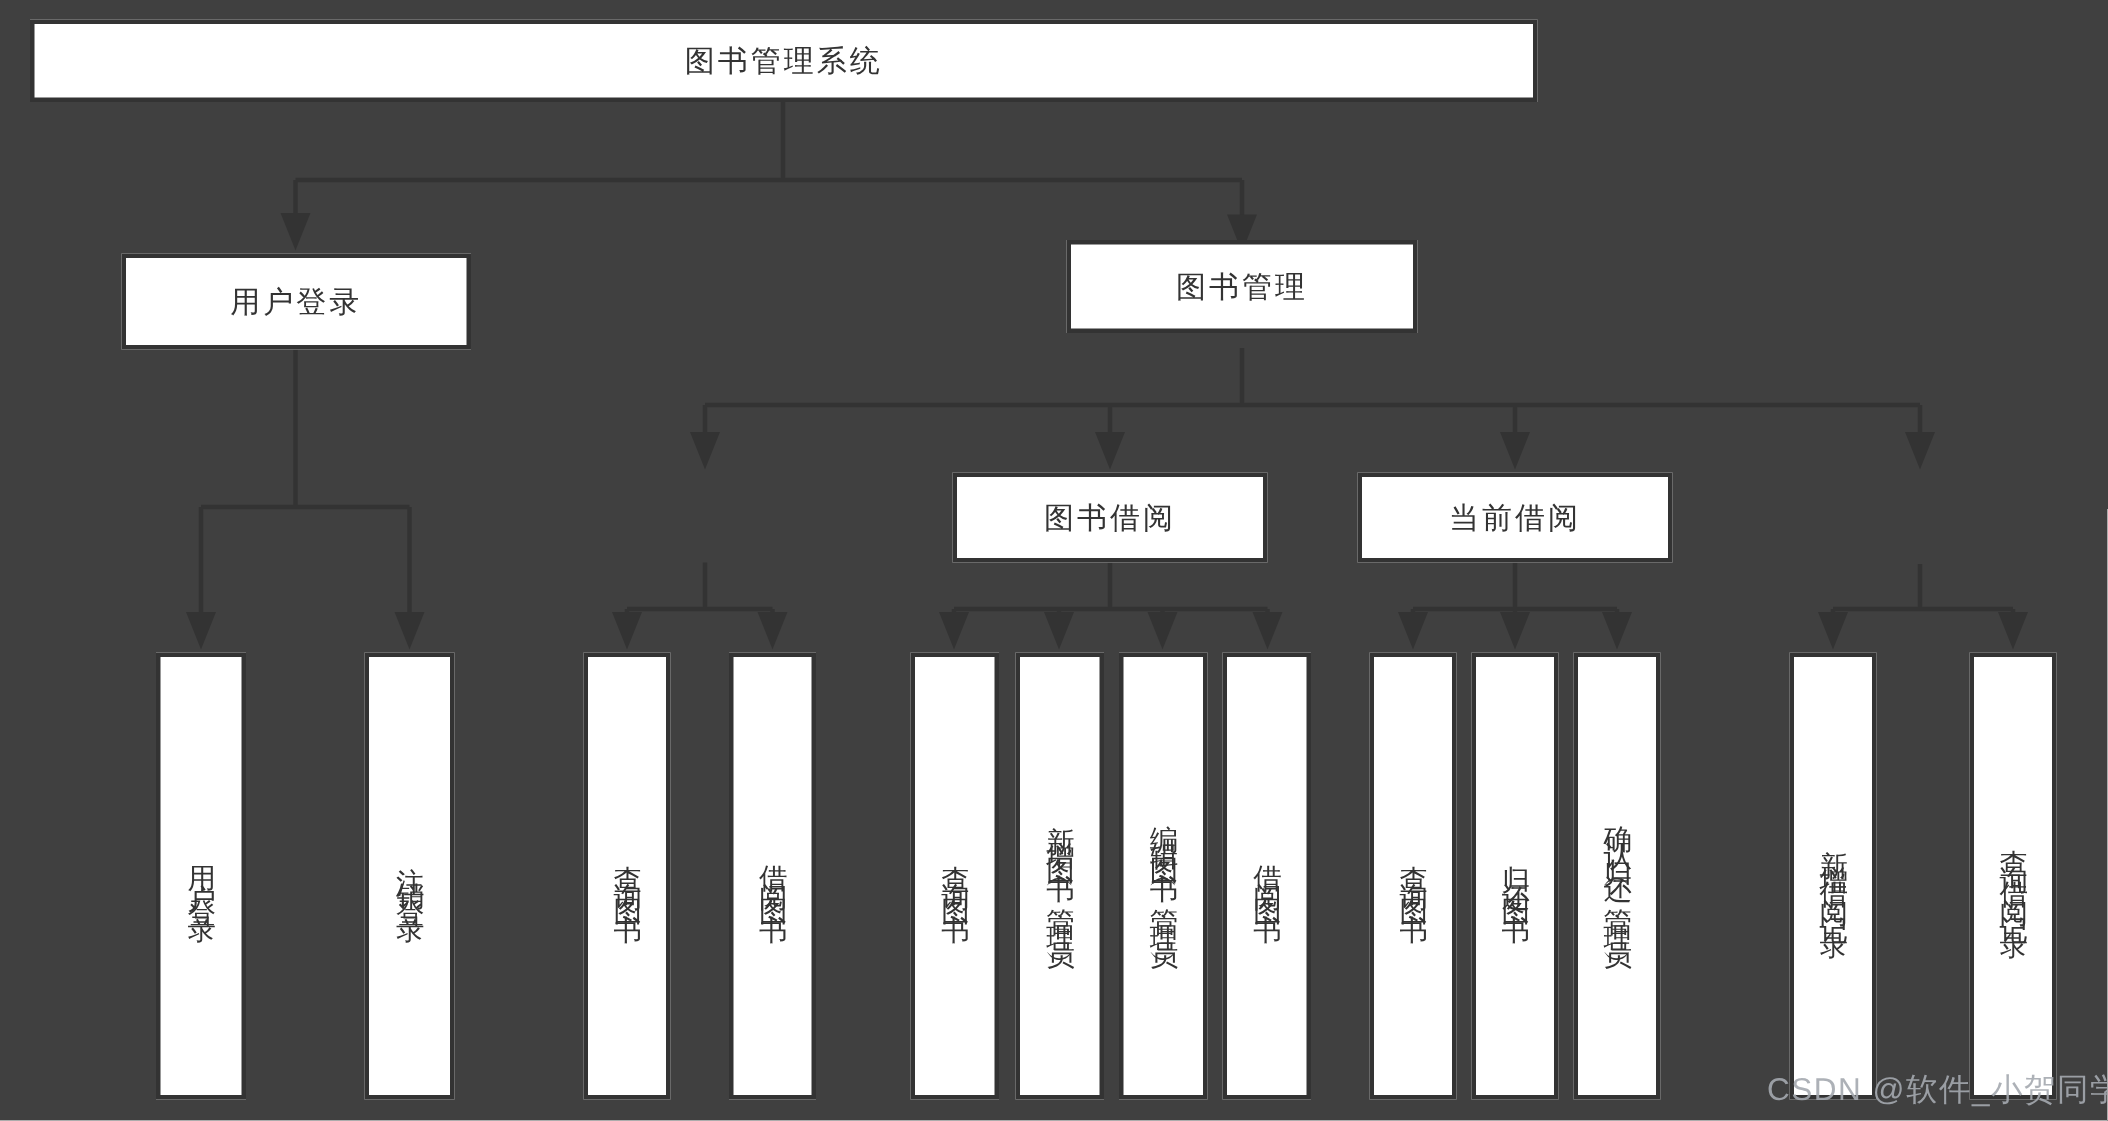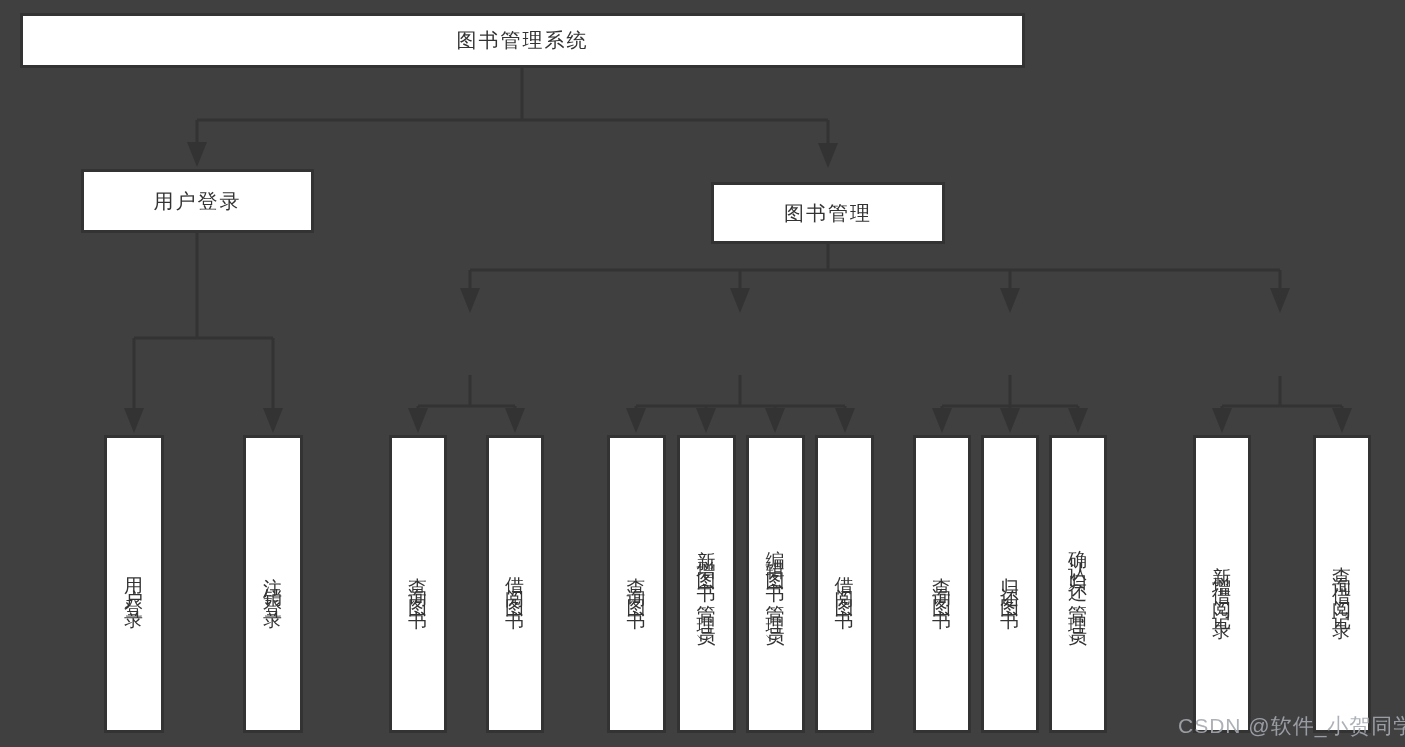--- a/index.html
+++ b/index.html
@@ -97,24 +97,30 @@
     </g>
   </svg>
 
   <div class="node hlabel" style="left:20px; top:13px; width:1005px; height:55px;">
     <span>图书管理系统</span>
   </div>
 
   <div class="node hlabel" style="left:81px; top:169px; width:233px; height:64px;">
     <span>用户登录</span>
   </div>
-  <div class="node hlabel" style="left:711px; top:182px; width:234px; height:62px;">
+  <div class="node hlabel" style="left:711px; top:160px; width:234px; height:62px;">
     <span>图书管理</span>
   </div>
 
+  <div class="node hlabel" style="left:635px; top:315px; width:210px; height:60px;">
+    <span>图书借阅</span>
+  </div>
+  <div class="node hlabel" style="left:905px; top:315px; width:210px; height:60px;">
+    <span>当前借阅</span>
+  </div>
 
   <div class="node leaf" style="left:104px; top:435px; width:60px; height:298px;">
     <span>用户登录</span>
   </div>
   <div class="node leaf" style="left:243px; top:435px; width:60px; height:298px;">
     <span>注销登录</span>
   </div>
 
   <div class="node leaf" style="left:389px; top:435px; width:58px; height:298px;">
     <span>查询图书</span>

